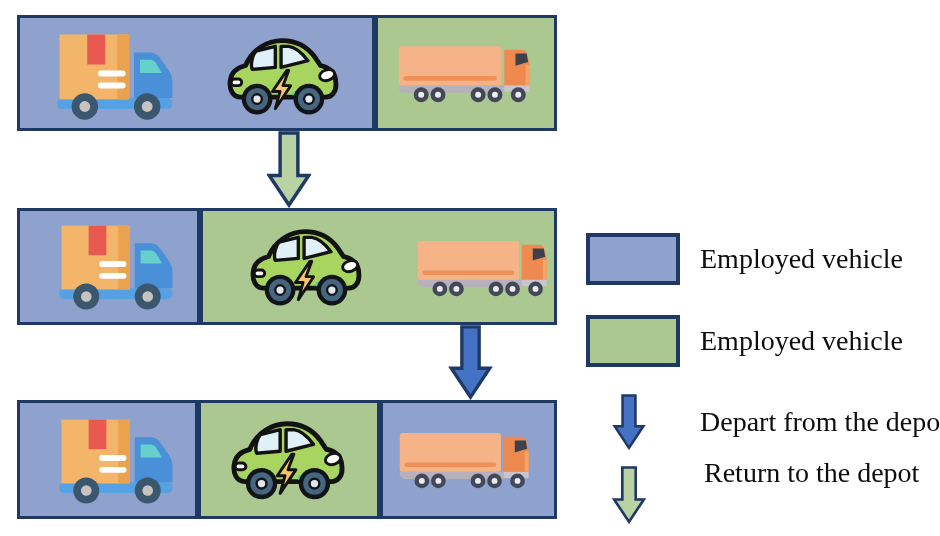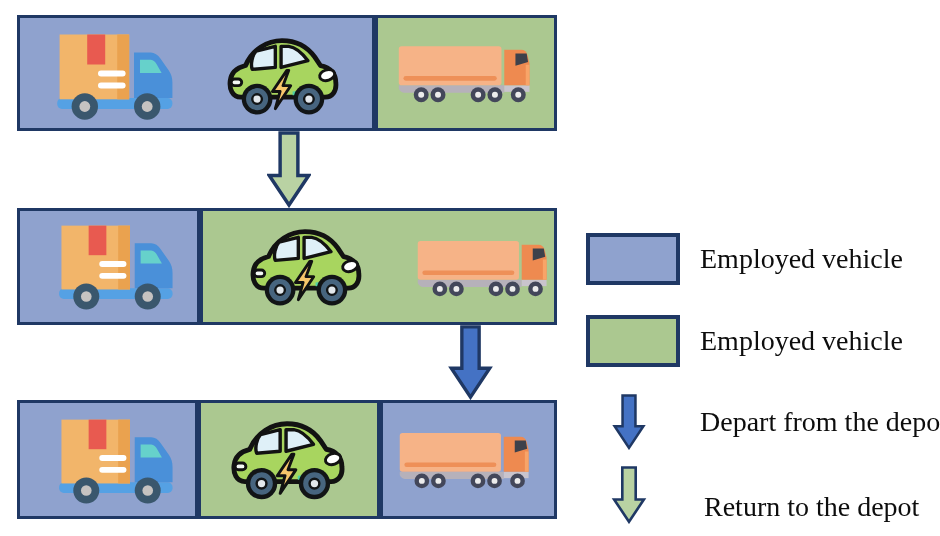--- a/index.html
+++ b/index.html
@@ -167,16 +167,16 @@
     <div class="legend-label" style="top:315px;height:52px;">Employed vehicle</div>
 
     <svg class="flow-arrow arrow-depart" style="left:610px;top:394px;" width="38" height="56">
         <use href="#sym-down-arrow"></use>
       </svg>
     <div class="legend-label" style="top:394px;height:56px;">Depart from the depot</div>
 
     <svg class="flow-arrow arrow-return" style="left:610px;top:466px;" width="38" height="58">
         <use href="#sym-down-arrow"></use>
       </svg>
-    <div class="legend-label" style="left:704px;top:478px;height:58px;">Return to the depot</div>
+    <div class="legend-label" style="left:704px;top:444px;height:58px;">Return to the depot</div>
   </div>
 
 </div>
 
 </body></html>

